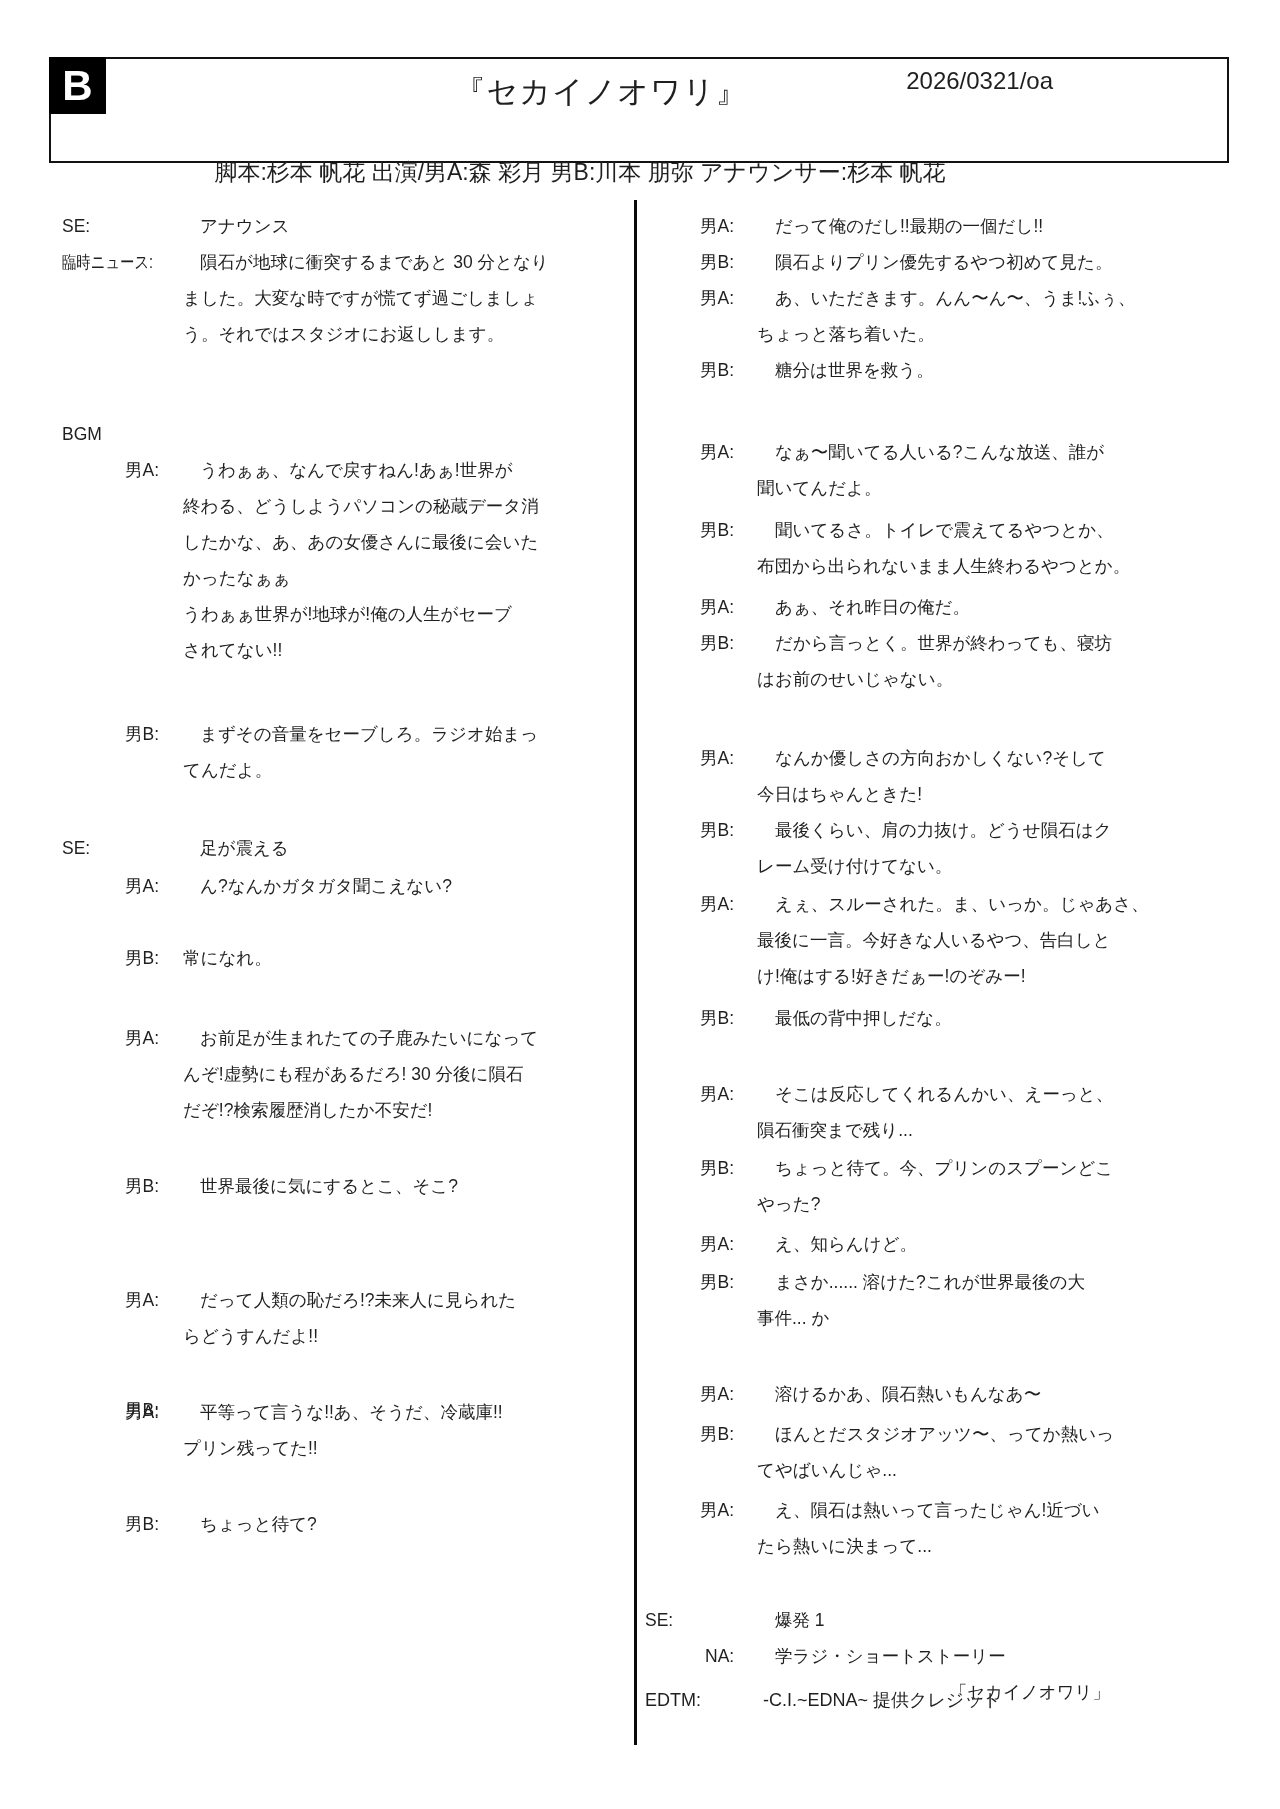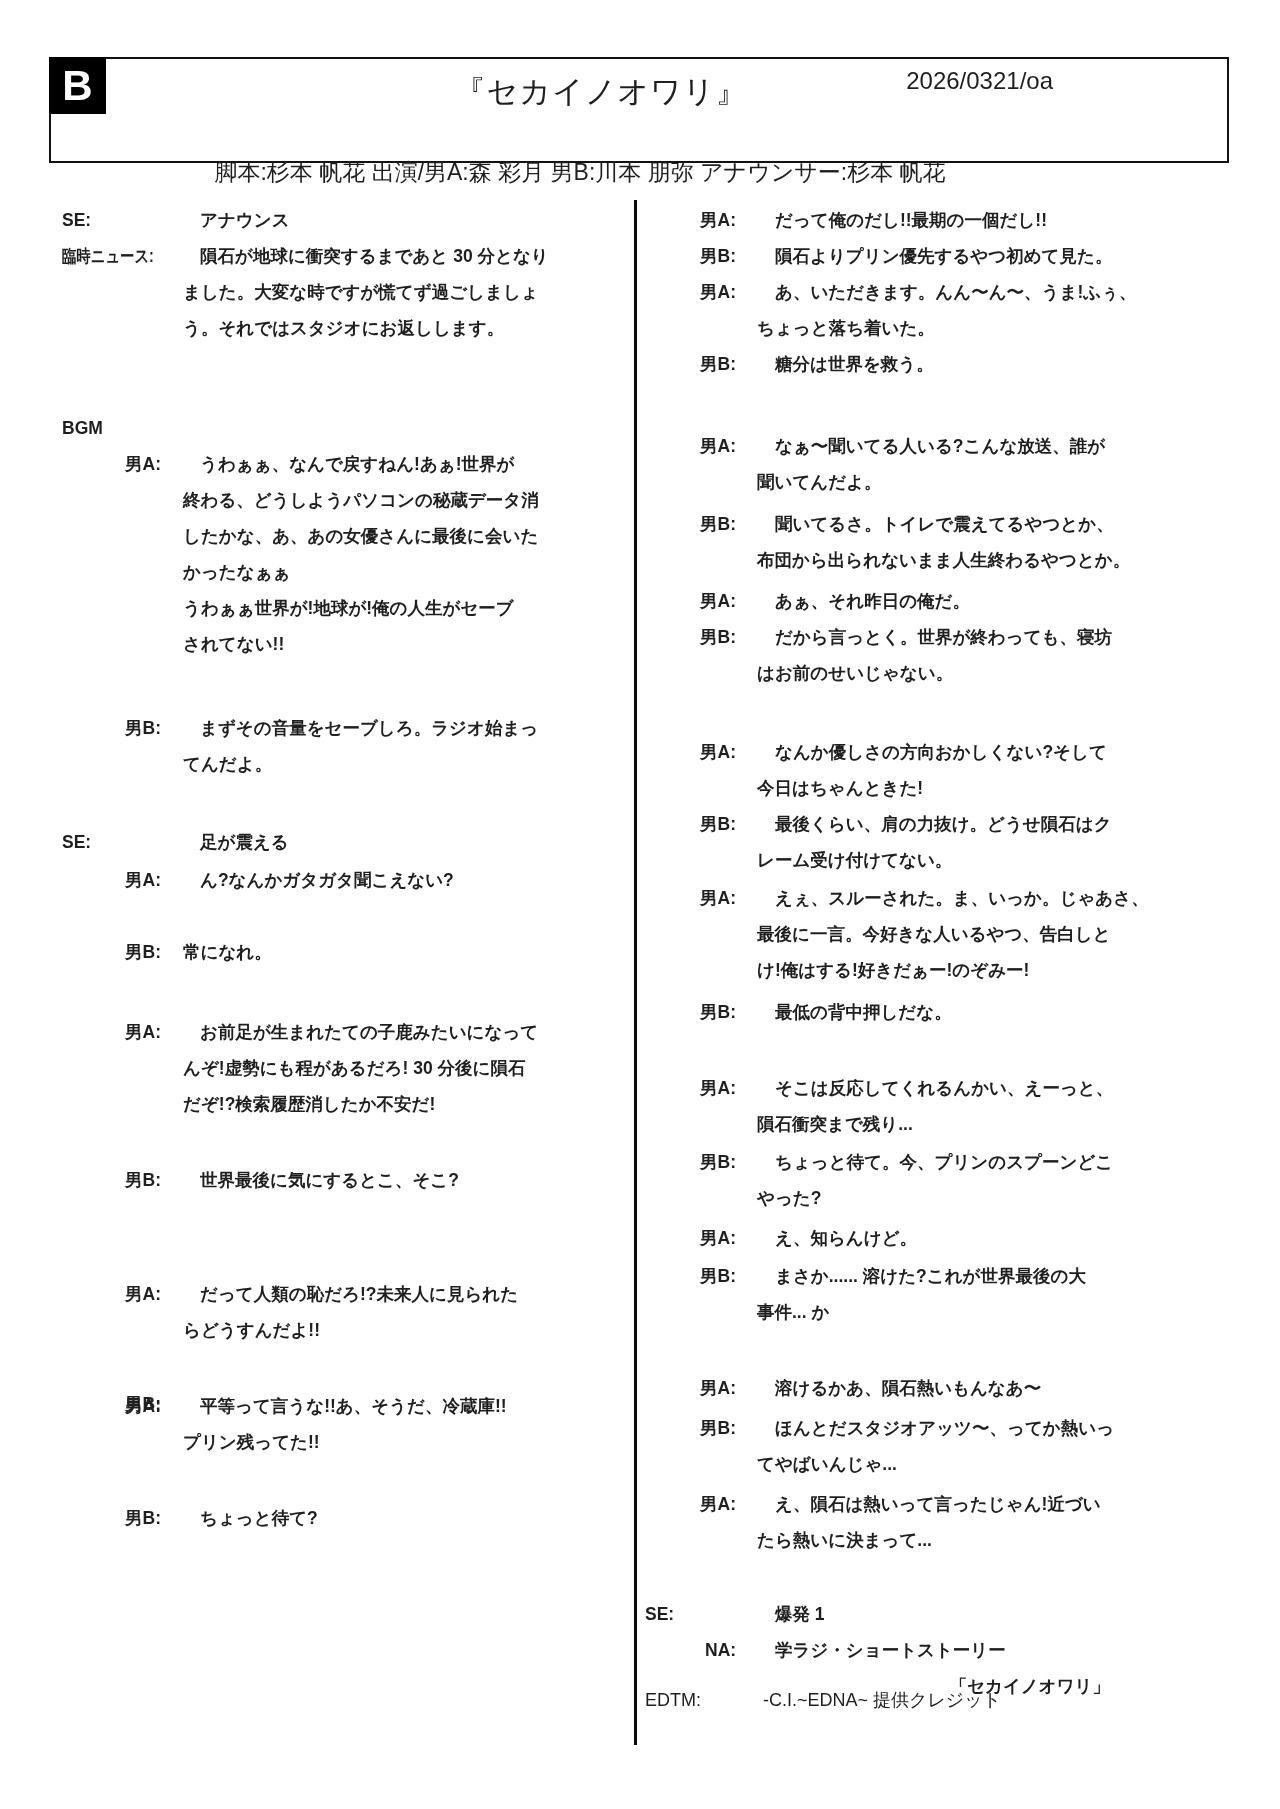--- a/index.html
+++ b/index.html
@@ -11,21 +11,21 @@
     border:2px solid #121212;box-sizing:border-box;background:#fff;}
   .corner-b{position:absolute;left:-2px;top:-2px;width:57px;height:57px;background:#000;
     color:#fff;font-size:42px;font-weight:bold;display:flex;align-items:center;justify-content:center;}
   .doc-title{position:absolute;left:0;right:0;top:12px;text-align:center;
     font-size:31px;letter-spacing:1px;padding-right:76px;}
   .doc-date{position:absolute;right:174px;top:8px;font-size:24px;}
   .doc-credits{position:absolute;left:0;right:0;top:66px;text-align:center;
     font-size:23px;padding-right:118px;margin-top:32px;}
 
   
-  .col{position:absolute;top:202px;font-size:17.5px;line-height:36px;font-weight:bold;}
+  .col{position:absolute;top:208px;font-size:17.5px;line-height:36px;}
   .col-left{left:62px;width:565px;}
   .col-right{left:645px;width:565px;}
   .divider{position:absolute;left:634px;top:200px;width:3px;height:1545px;background:#0a0a0a;}
 
   .cue{position:relative;}
   .col-left .cue{padding-left:121px;}
   .col-right .cue{padding-left:112px;}
   .cue .label{position:absolute;top:0;left:0;white-space:nowrap;}
   .col-left .cue.speaker .label{left:63px;}
   .col-right .cue.speaker .label{left:55px;}

